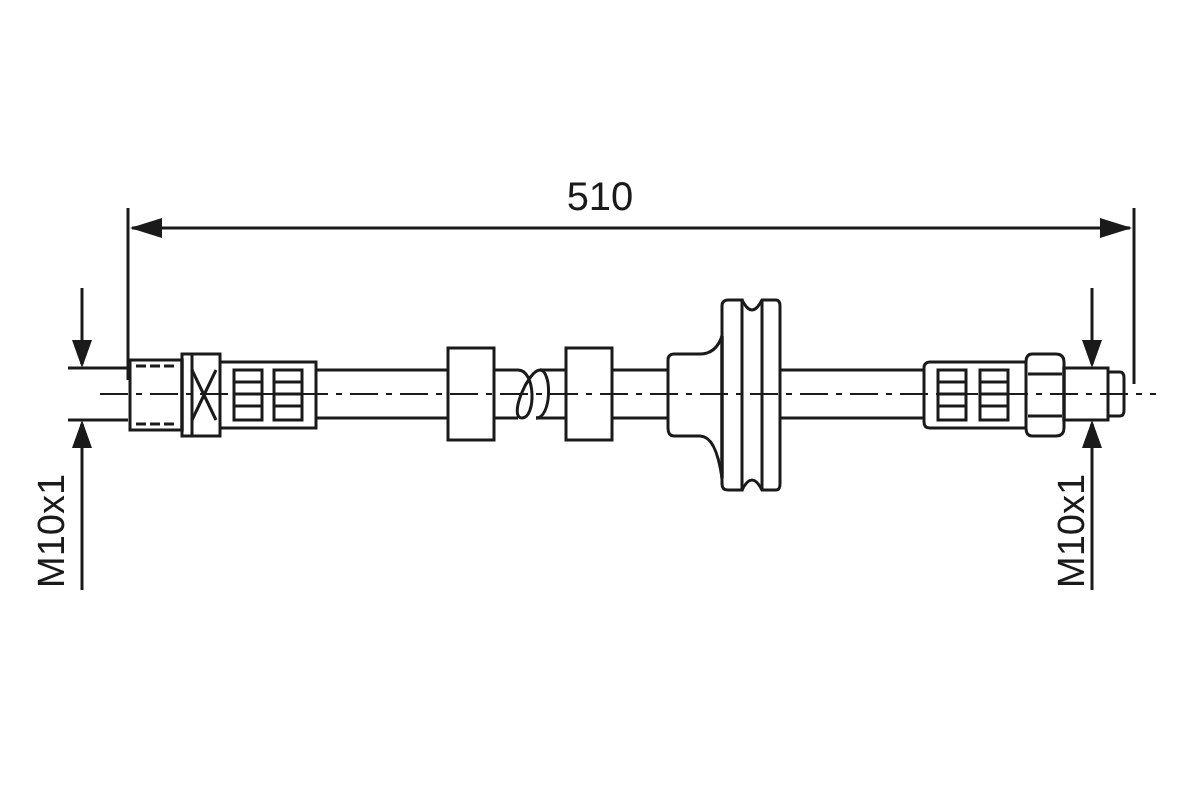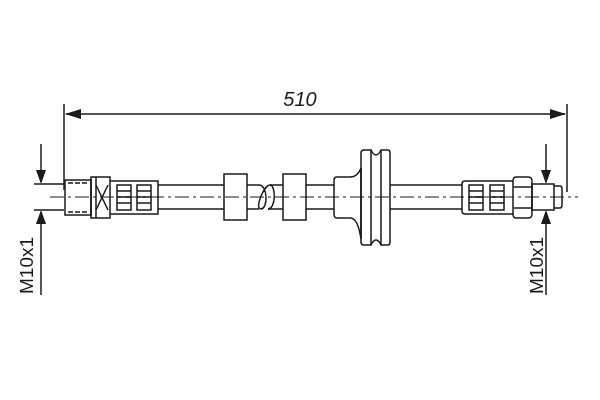--- a/index.html
+++ b/index.html
@@ -1,19 +1,19 @@
 <!DOCTYPE html>
 <html><head>
 <meta charset="utf-8">
 <style>
   html, body { margin:0; padding:0; background:#ffffff; }
   body { width:600px; height:400px; overflow:hidden; position:relative; font-family:"Liberation Sans", sans-serif; }
   #drawing { position:absolute; left:0; top:0; width:600px; height:400px; }
   .dim-text { position:absolute; font-family:"Liberation Sans", sans-serif; color:#1a1a1a; }
-  .len-label { left:270px; top:88px; font-size:20px; width:60px; text-align:center;font-style:italic; }
+  .len-label { left:270px; top:88px; font-size:20px; width:60px; text-align:center; }
   .thread-left { left:16px; top:236px; width:60px; height:24px; font-size:19px; transform-origin:0 0; transform:translate(0,58px) rotate(-90deg); white-space:nowrap; }
   .thread-right { left:526px; top:236px; width:60px; height:24px; font-size:19px; transform-origin:0 0; transform:translate(0,58px) rotate(-90deg); white-space:nowrap; }
 </style>
 </head>
 <body>
 
 <svg id="drawing" viewBox="0 0 600 400" xmlns="http://www.w3.org/2000/svg">
   <g stroke="#1a1a1a" fill="none" stroke-width="1.5">
 
     <g>

